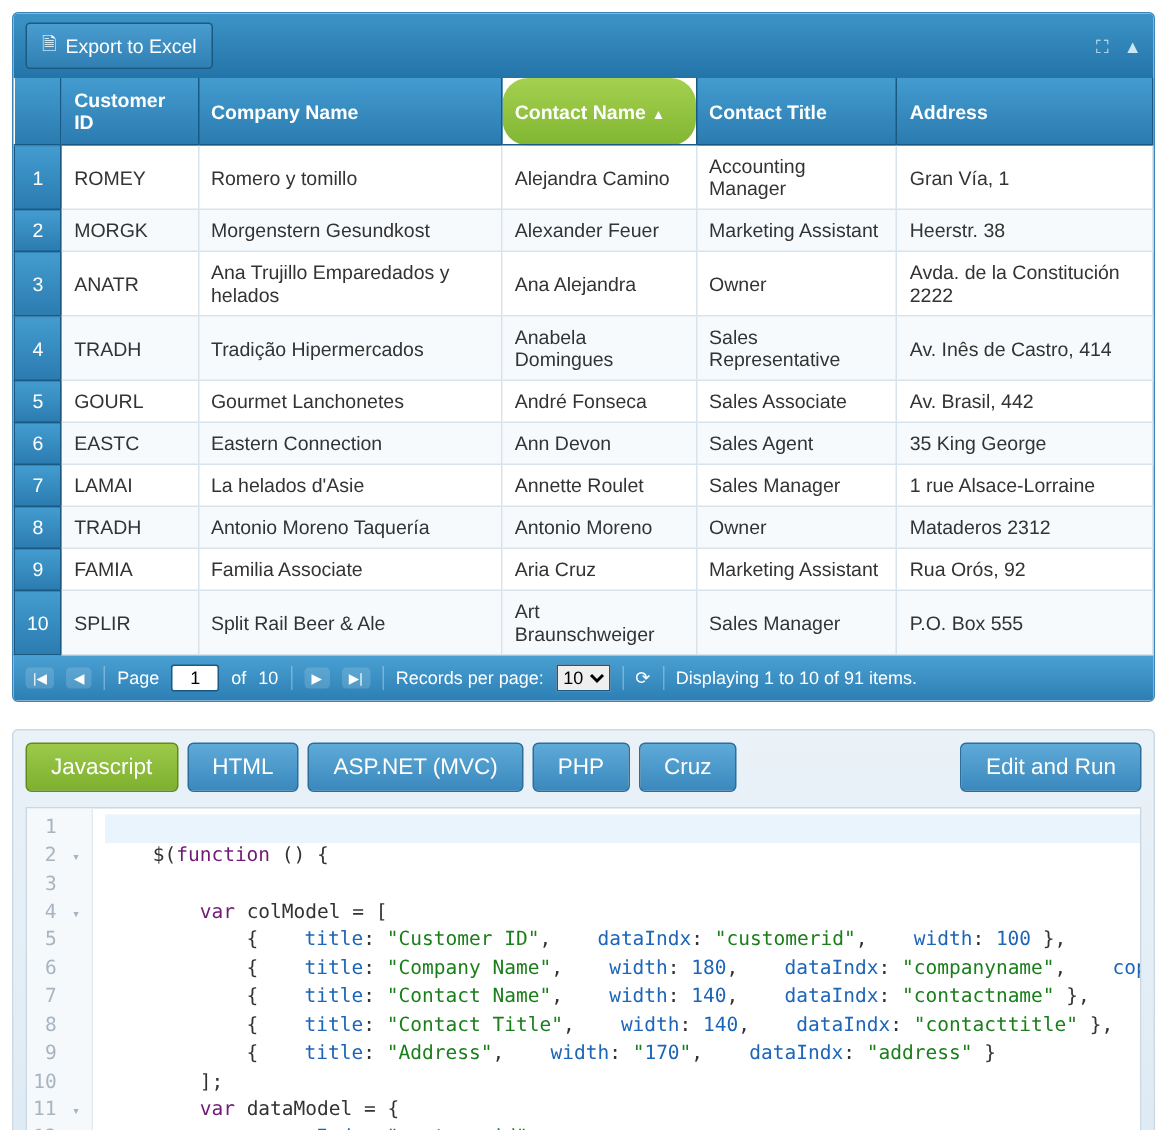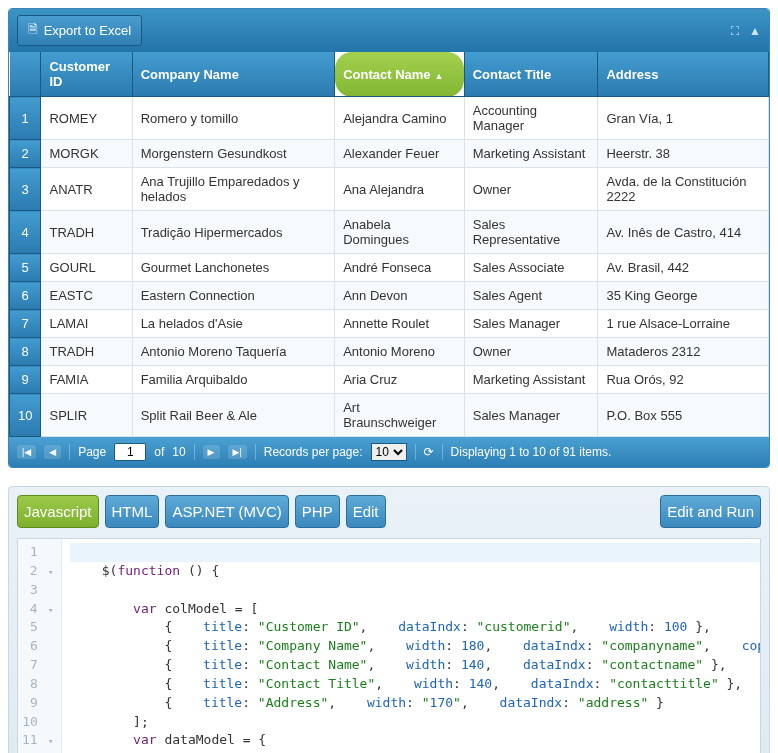--- a/index.html
+++ b/index.html
@@ -23,21 +23,21 @@
 
 .pager { background: linear-gradient(#4aa0d3, #2c7fb4); color: #fff; padding: 6px 8px; display: flex; align-items: center; gap: 8px; font-size: 12px; flex-wrap: wrap; }
 .pager .nav-btn { background: rgba(255,255,255,0.15); border-radius: 3px; padding: 2px 5px; cursor: pointer; font-size: 9px; }
 .pager .sep { width: 1px; height: 16px; background: rgba(255,255,255,0.3); }
 .pager input.page-in { width: 32px; text-align: center; border: 1px solid #1a5a82; border-radius: 2px; padding: 1px; font-size: 12px; }
 .pager select { border: 1px solid #1a5a82; font-size: 12px; }
 .pager .refresh { cursor: pointer; }
 
 .tabs-panel { margin-top: 18px; border: 1px solid #c9d7e2; border-radius: 4px; background: linear-gradient(#eaf2f8, #dce9f3); padding: 8px; }
 .tabs-row { display: flex; align-items: center; gap: 6px; }
-.tab { background: linear-gradient(#5eaad8, #3a88bd); color: #fff; padding: 7px 6px; border-radius: 4px; border: 1px solid #2b6e9c; cursor: pointer; font-size: 15px; }
+.tab { background: linear-gradient(#5eaad8, #3a88bd); color: #fff; padding: 7px 16px; border-radius: 4px; border: 1px solid #2b6e9c; cursor: pointer; font-size: 15px; }
 .tab.active { background: linear-gradient(#9cc94a, #7eb02e); border-color: #5e8c1d; }
 .tab.run { margin-left: auto; }
 
 .code-panel { margin-top: 10px; border: 1px solid #c9d7e2; background: #fff; display: flex; font-family: Consolas, Menlo, monospace; font-size: 13px; line-height: 1.45; height: 270px; overflow: hidden; }
 .gutter { background: #f5f9fc; color: #a8b4bf; text-align: right; padding: 4px 8px 4px 4px; border-right: 1px solid #e4ecf2; white-space: pre; user-select: none; }
 .gut-line { display: block; }
 .fold { color: #a8b4bf; font-size: 9px; display: inline-block; width: 8px; }
 .code { padding: 4px 8px; white-space: pre; flex: 1; color: #333; }
 .code .hl { background: #eaf4fd; display: block; }
 .code .ln { display: block; }
@@ -133,21 +133,21 @@
           <td class="rownum">8</td>
           <td>TRADH</td>
           <td>Antonio Moreno Taquería</td>
           <td>Antonio Moreno</td>
           <td>Owner</td>
           <td>Mataderos 2312</td>
         </tr>
         <tr>
           <td class="rownum">9</td>
           <td>FAMIA</td>
-          <td>Familia Arquibaldo</td>
+          <td>Familia Associate</td>
           <td>Aria Cruz</td>
           <td>Marketing Assistant</td>
           <td>Rua Orós, 92</td>
         </tr>
         <tr>
           <td class="rownum">10</td>
           <td>SPLIR</td>
           <td>Split Rail Beer &amp; Ale</td>
           <td>Art Braunschweiger</td>
           <td>Sales Manager</td>
@@ -176,21 +176,21 @@
     <span>Displaying 1 to 10 of 91 items.</span>
   </div>
 </div>
 
 <div class="tabs-panel">
   <div class="tabs-row">
     <div class="tab active">Javascript</div>
     <div class="tab">HTML</div>
     <div class="tab">ASP.NET (MVC)</div>
     <div class="tab">PHP</div>
-    <div class="tab">Edit</div>
+    <div class="tab">Cruz</div>
     <div class="tab run">Edit and Run</div>
   </div>
 
   <div class="code-panel">
     <div class="gutter" id="gutter"><span class="gut-line"> 1  </span><span class="gut-line"> 2 <span class="fold">▾</span></span><span class="gut-line"> 3  </span><span class="gut-line"> 4 <span class="fold">▾</span></span><span class="gut-line"> 5  </span><span class="gut-line"> 6  </span><span class="gut-line"> 7  </span><span class="gut-line"> 8  </span><span class="gut-line"> 9  </span><span class="gut-line">10  </span><span class="gut-line">11 <span class="fold">▾</span></span><span class="gut-line">12  </span></div>
     <div class="code" id="code-body"><span class="ln hl"> </span><span class="ln">    $(<span class="k">function</span> () {</span><span class="ln"> </span><span class="ln">        <span class="k">var</span> colModel = [</span><span class="ln">            { <span class="p">title</span>: <span class="s">"Customer ID"</span>, <span class="p">dataIndx</span>: <span class="s">"customerid"</span>, <span class="p">width</span>: <span class="n">100</span> },</span><span class="ln">            { <span class="p">title</span>: <span class="s">"Company Name"</span>, <span class="p">width</span>: <span class="n">180</span>, <span class="p">dataIndx</span>: <span class="s">"companyname"</span>, <span class="p">copy</span>:<span class="k">false</span> },</span><span class="ln">            { <span class="p">title</span>: <span class="s">"Contact Name"</span>, <span class="p">width</span>: <span class="n">140</span>, <span class="p">dataIndx</span>: <span class="s">"contactname"</span> },</span><span class="ln">            { <span class="p">title</span>: <span class="s">"Contact Title"</span>, <span class="p">width</span>: <span class="n">140</span>, <span class="p">dataIndx</span>: <span class="s">"contacttitle"</span> },</span><span class="ln">            { <span class="p">title</span>: <span class="s">"Address"</span>, <span class="p">width</span>: <span class="s">"<span class="n">170</span>"</span>, <span class="p">dataIndx</span>: <span class="s">"address"</span> }</span><span class="ln">        ];</span><span class="ln">        <span class="k">var</span> dataModel = {</span><span class="ln">            <span class="p">recIndx</span>: <span class="s">"customerid"</span>,</span></div>
   </div>
 </div>
 
 </body></html>

